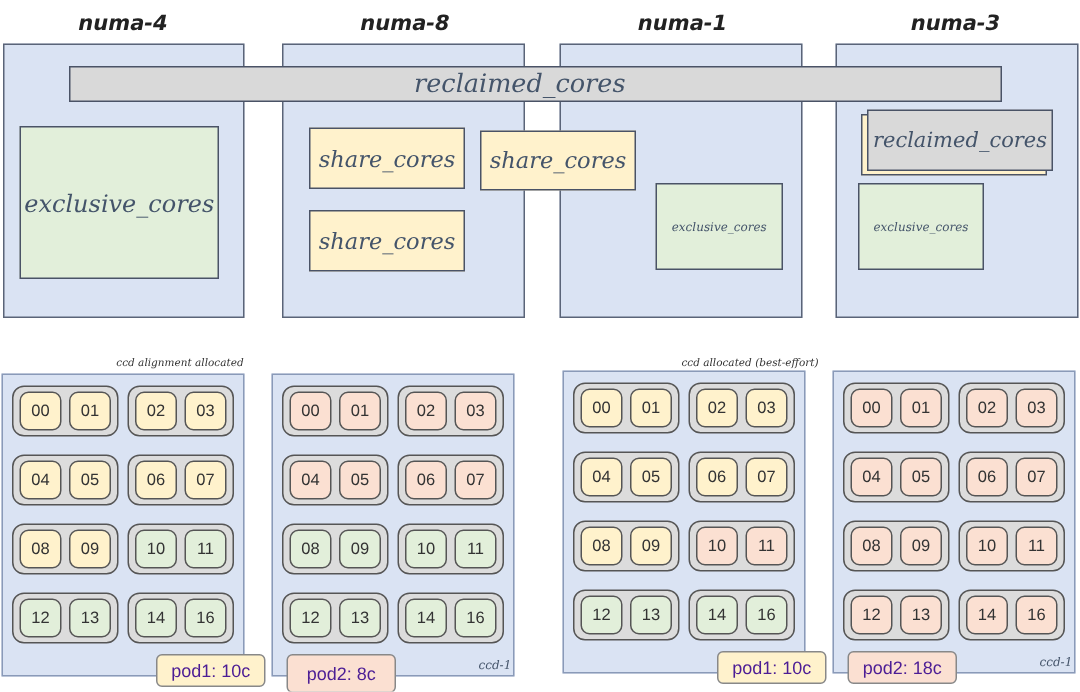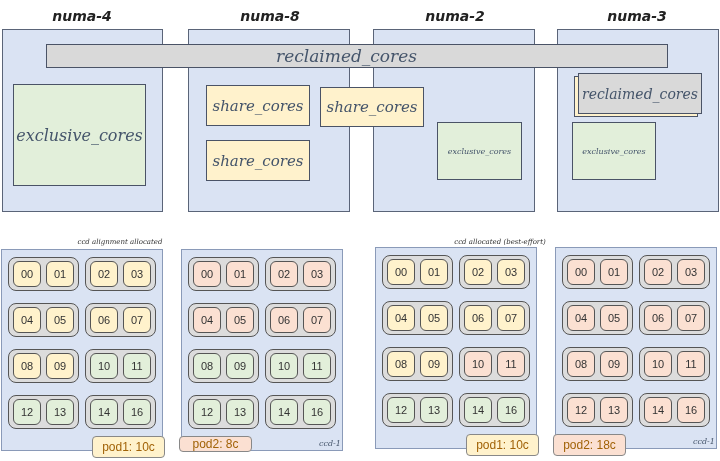--- a/index.html
+++ b/index.html
@@ -10,28 +10,28 @@
   .share { background:#fff2cc; border:1.5px solid #4a5366; font-family:"DejaVu Serif", serif; font-style:italic; color:#44546a; font-size:15px; display:flex; align-items:center; justify-content:center; }
   .excl { background:#e2efda; border:1.5px solid #4a5366; font-family:"DejaVu Serif", serif; font-style:italic; color:#44546a; display:flex; align-items:center; justify-content:center; }
   .ccd { background:#dae3f3; border:1px solid #8a9ab8; }
   .pair { background:#dcdcdc; border:1.2px solid #555; border-radius:8px; }
   .core { border:1.2px solid #555; border-radius:6px; font-size:11px; color:#333; display:flex; align-items:center; justify-content:center; }
   .y { background:#fff2cc; }
   .p { background:#fbe0d2; }
   .g { background:#e2efda; }
   .ccd-label { font-family:"DejaVu Serif", serif; font-style:italic; font-size:8px; color:#44546a; }
   .section-title { font-family:"DejaVu Serif", serif; font-style:italic; font-size:7px; color:#333; text-align:center; }
-  .pod { border:1px solid #888; border-radius:4px; font-size:12px; color:#a16207; display:flex; align-items:center; justify-content:center; }
+  .pod { border:1px solid #888; border-radius:4px; font-size:12px; color:#4c1d95; display:flex; align-items:center; justify-content:center;margin-left:12px; }
 </style>
 </head>
 <body>
 
 <div class="abs numa-title" style="left:22px;top:8px;">numa-4</div>
 <div class="abs numa-title" style="left:210px;top:8px;">numa-8</div>
-<div class="abs numa-title" style="left:395px;top:8px;">numa-2</div>
+<div class="abs numa-title" style="left:395px;top:8px;">numa-1</div>
 <div class="abs numa-title" style="left:577px;top:8px;">numa-3</div>
 
 <div class="abs numa" style="left:2px;top:29px;width:161px;height:183px;"></div>
 <div class="abs numa" style="left:188px;top:29px;width:162px;height:183px;"></div>
 <div class="abs numa" style="left:373px;top:29px;width:162px;height:183px;"></div>
 <div class="abs numa" style="left:557px;top:29px;width:162px;height:183px;"></div>
 
 <div class="abs reclaimed" style="left:46px;top:44px;width:622px;height:24px;font-size:17px;justify-content:flex-end;padding-right:250px;">
     <span>reclaimed_cores</span>
   </div>
@@ -97,21 +97,21 @@
     <div class="abs pair" style="left:265px;top:349px;width:71px;height:34px;"></div>
     <div class="abs core g" style="left:270px;top:353px;width:28px;height:26px;">10</div>
     <div class="abs core g" style="left:303px;top:353px;width:28px;height:26px;">11</div>
     <div class="abs pair" style="left:188px;top:395px;width:71px;height:34px;"></div>
     <div class="abs core g" style="left:193px;top:399px;width:28px;height:26px;">12</div>
     <div class="abs core g" style="left:226px;top:399px;width:28px;height:26px;">13</div>
     <div class="abs pair" style="left:265px;top:395px;width:71px;height:34px;"></div>
     <div class="abs core g" style="left:270px;top:399px;width:28px;height:26px;">14</div>
     <div class="abs core g" style="left:303px;top:399px;width:28px;height:26px;">16</div>
     <div class="abs pod y" style="left:92px;top:436px;width:73px;height:22px;">pod1: 10c</div>
-    <div class="abs pod p" style="left:179px;top:436px;width:73px;height:16px;">pod2: 8c</div>
+    <div class="abs pod p" style="left:179px;top:436px;width:73px;height:26px;">pod2: 8c</div>
     <div class="abs section-title" style="left:440px;top:238px;width:120px;">ccd allocated (best-effort)</div>
     <div class="abs ccd" style="left:375px;top:247px;width:162px;height:202px;"></div>
     <div class="abs ccd-label" style="left:513px;top:437px;">ccd-0</div>
     <div class="abs pair" style="left:382px;top:255px;width:71px;height:34px;"></div>
     <div class="abs core y" style="left:387px;top:259px;width:28px;height:26px;">00</div>
     <div class="abs core y" style="left:420px;top:259px;width:28px;height:26px;">01</div>
     <div class="abs pair" style="left:459px;top:255px;width:71px;height:34px;"></div>
     <div class="abs core y" style="left:464px;top:259px;width:28px;height:26px;">02</div>
     <div class="abs core y" style="left:497px;top:259px;width:28px;height:26px;">03</div>
     <div class="abs pair" style="left:382px;top:301px;width:71px;height:34px;"></div>

